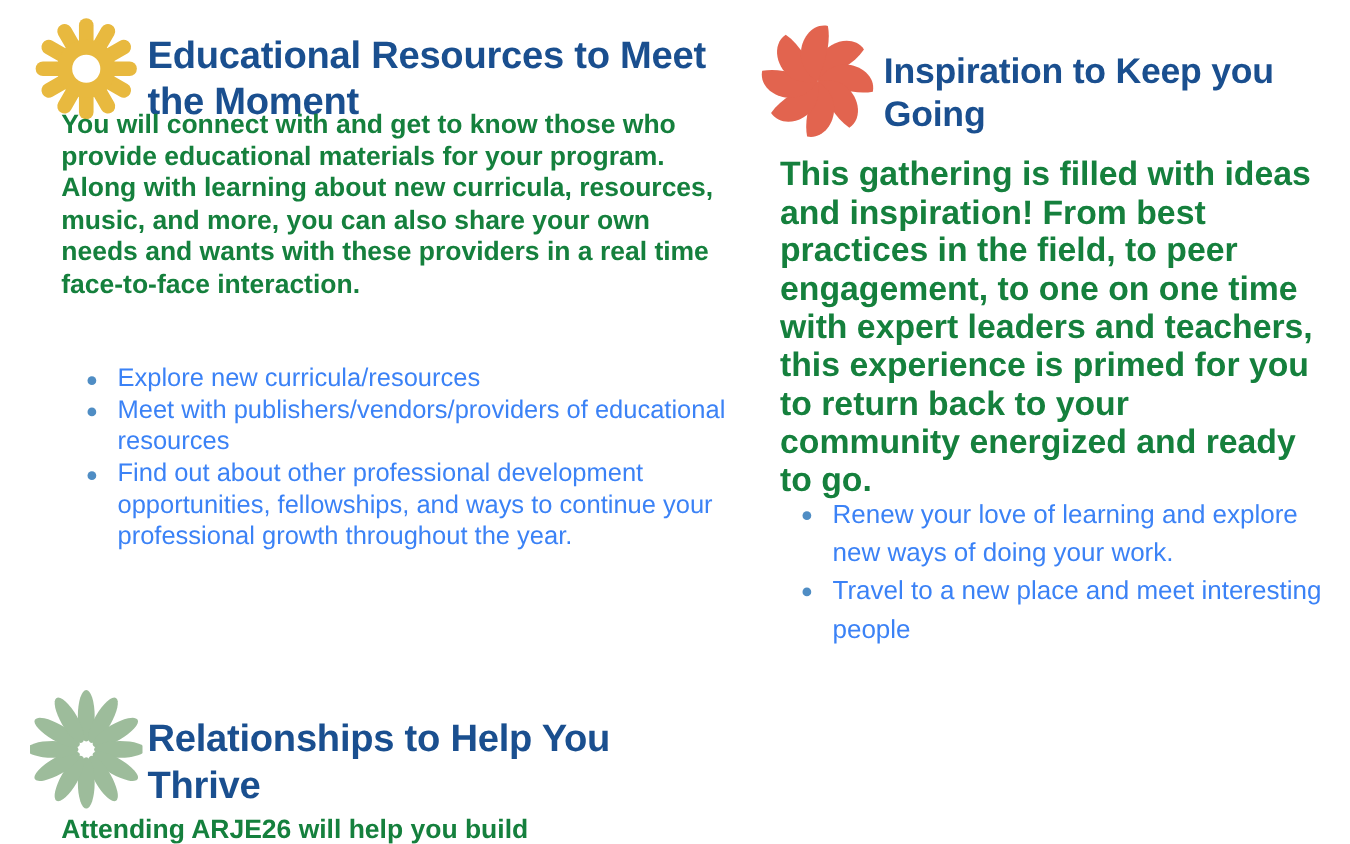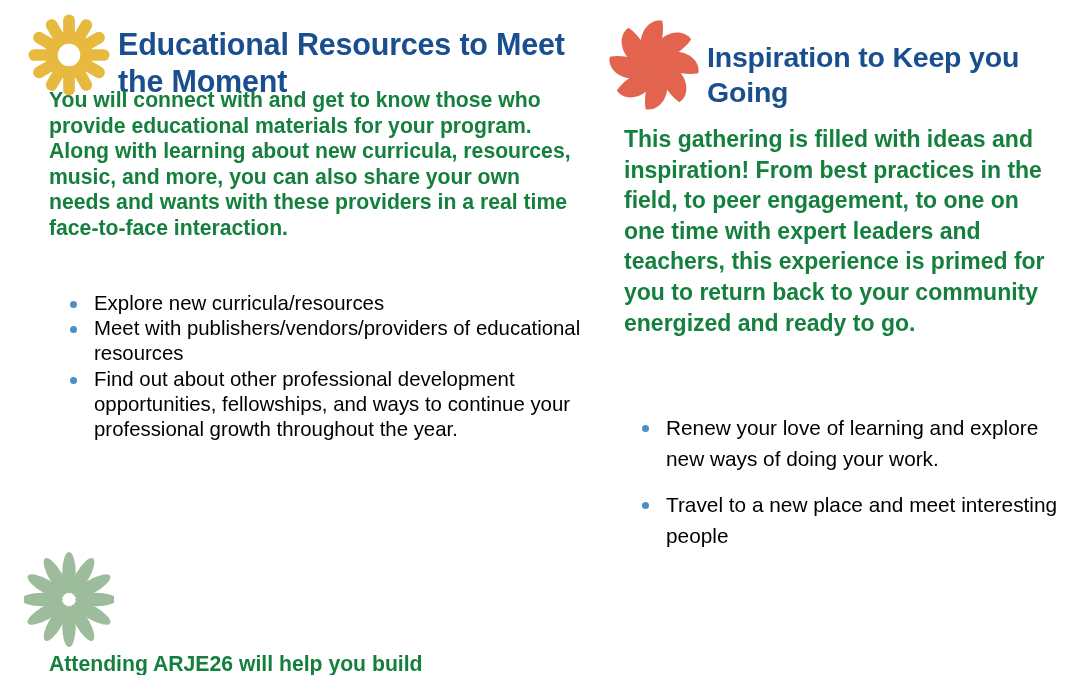--- a/index.html
+++ b/index.html
@@ -60,21 +60,21 @@
   }
 
   
   ul.bullets {
     margin: 0;
     padding: 0;
     list-style: none;
   }
   ul.bullets li {
     position: relative;
-    color: #000000;
+    color: #3b82f6;
   }
   ul.bullets li::before {
     content: "";
     position: absolute;
     border-radius: 50%;
     background: #4f8dc4;
   }
 
   
   #edu-head {
@@ -144,32 +144,32 @@
     font-size: 28.5px;
     line-height: 35px;
     padding-top: 6px;
     margin-top: 16px;
   }
   #insp-para {
     position: absolute;
     left: 24px;
     top: 124px;
     width: 430px;
-    font-size: 23px;
+    font-size: 27px;
     line-height: 30.6px;
   }
   #insp-list {
     position: absolute;
     left: 36px;
     top: 397px;
     width: 430px;
     font-size: 20.8px;
     line-height: 30.5px;
   }
-  #insp-list li { padding-left: 30px; margin-top: 16px; }
+  #insp-list li { padding-left: 30px; }
   #insp-list li::before {
     width: 7px; height: 7px;
     left: 6px; top: 12px;
   }
 </style>
 </head>
 <body>
 
 <div class="page">
 
@@ -269,20 +269,21 @@
               </g>
             <g transform="rotate(300)">
                 <ellipse cx="0" cy="-30" rx="7.5" ry="23"></ellipse>
               </g>
             <g transform="rotate(330)">
                 <ellipse cx="0" cy="-30" rx="7.5" ry="23"></ellipse>
               </g>
           </g>
         </svg>
       </span>
+      <span class="section-title">Relationships to Help You Thrive</span>
     </div>
 
     <div class="body-text" id="rel-para">Attending ARJE26 will help you build</div>
   </div>
 
   <div class="col-right">
 
     <div class="section-head" id="insp-head">
       <span class="section-icon">
         <svg width="98" height="90" viewBox="0 0 100 92" aria-hidden="true">

